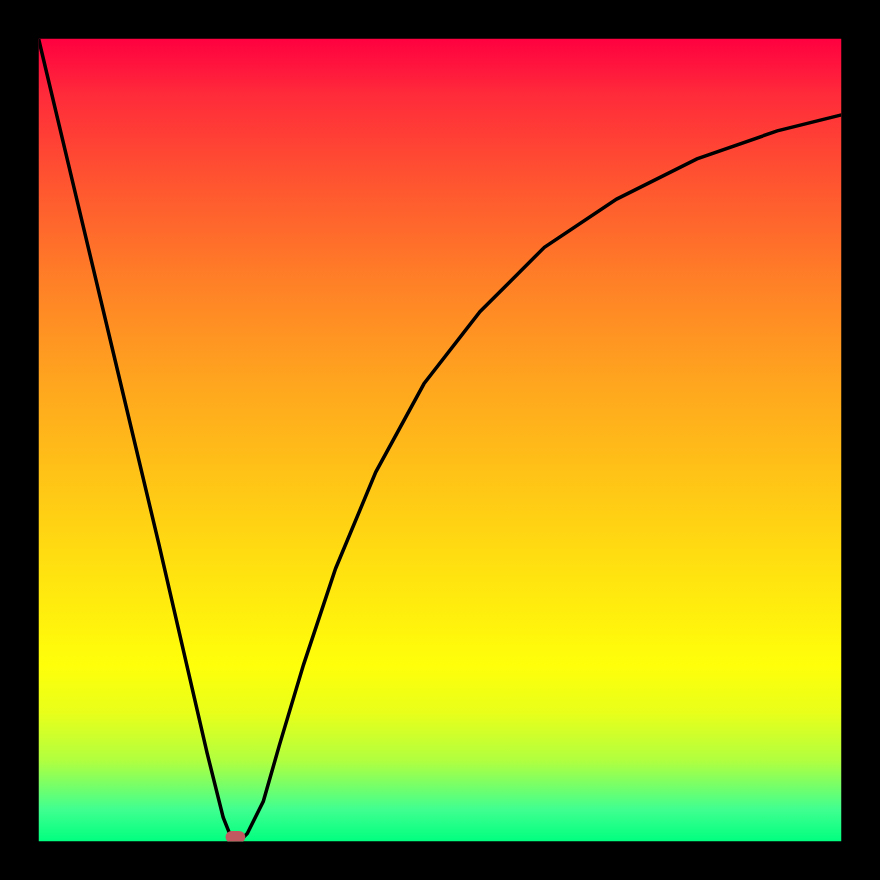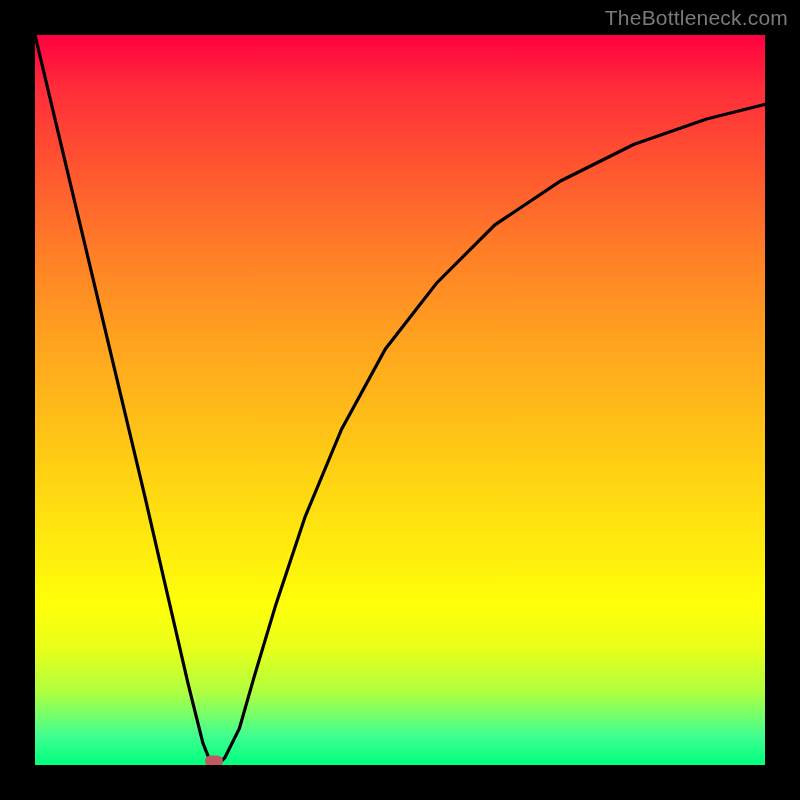--- a/index.html
+++ b/index.html
@@ -73,21 +73,20 @@
     font-weight: 500;
     letter-spacing: 0.2px;
     user-select: none;
   }
 </style>
 </head>
 <body>
 
 <div class="frame">
 
-  <div class="watermark">TheBottleneck.com</div>
 
   <div class="plot">
     <div class="gradient"></div>
 
     <svg class="curve" viewBox="0 0 730 730" preserveAspectRatio="none">
       <path d="M0.0 0.0 L36.5 153.3 L73.0 306.6 L109.5 459.9 L131.4 554.8 L153.3 649.7 L167.9 708.1 L175.2 726.4 L182.5 730.0 L189.8 722.7 L204.4 693.5 L219.0 642.4 L240.9 569.4 L270.1 481.8 L306.6 394.2 L350.4 313.9 L401.5 248.2 L459.9 189.8 L525.6 146.0 L598.6 109.5 L671.6 84.0 L730.0 69.4"></path>
     </svg>
 
     <div class="dot" style="left:178.8px;top:726.4px;background:#c05a60;"></div>
   </div>

